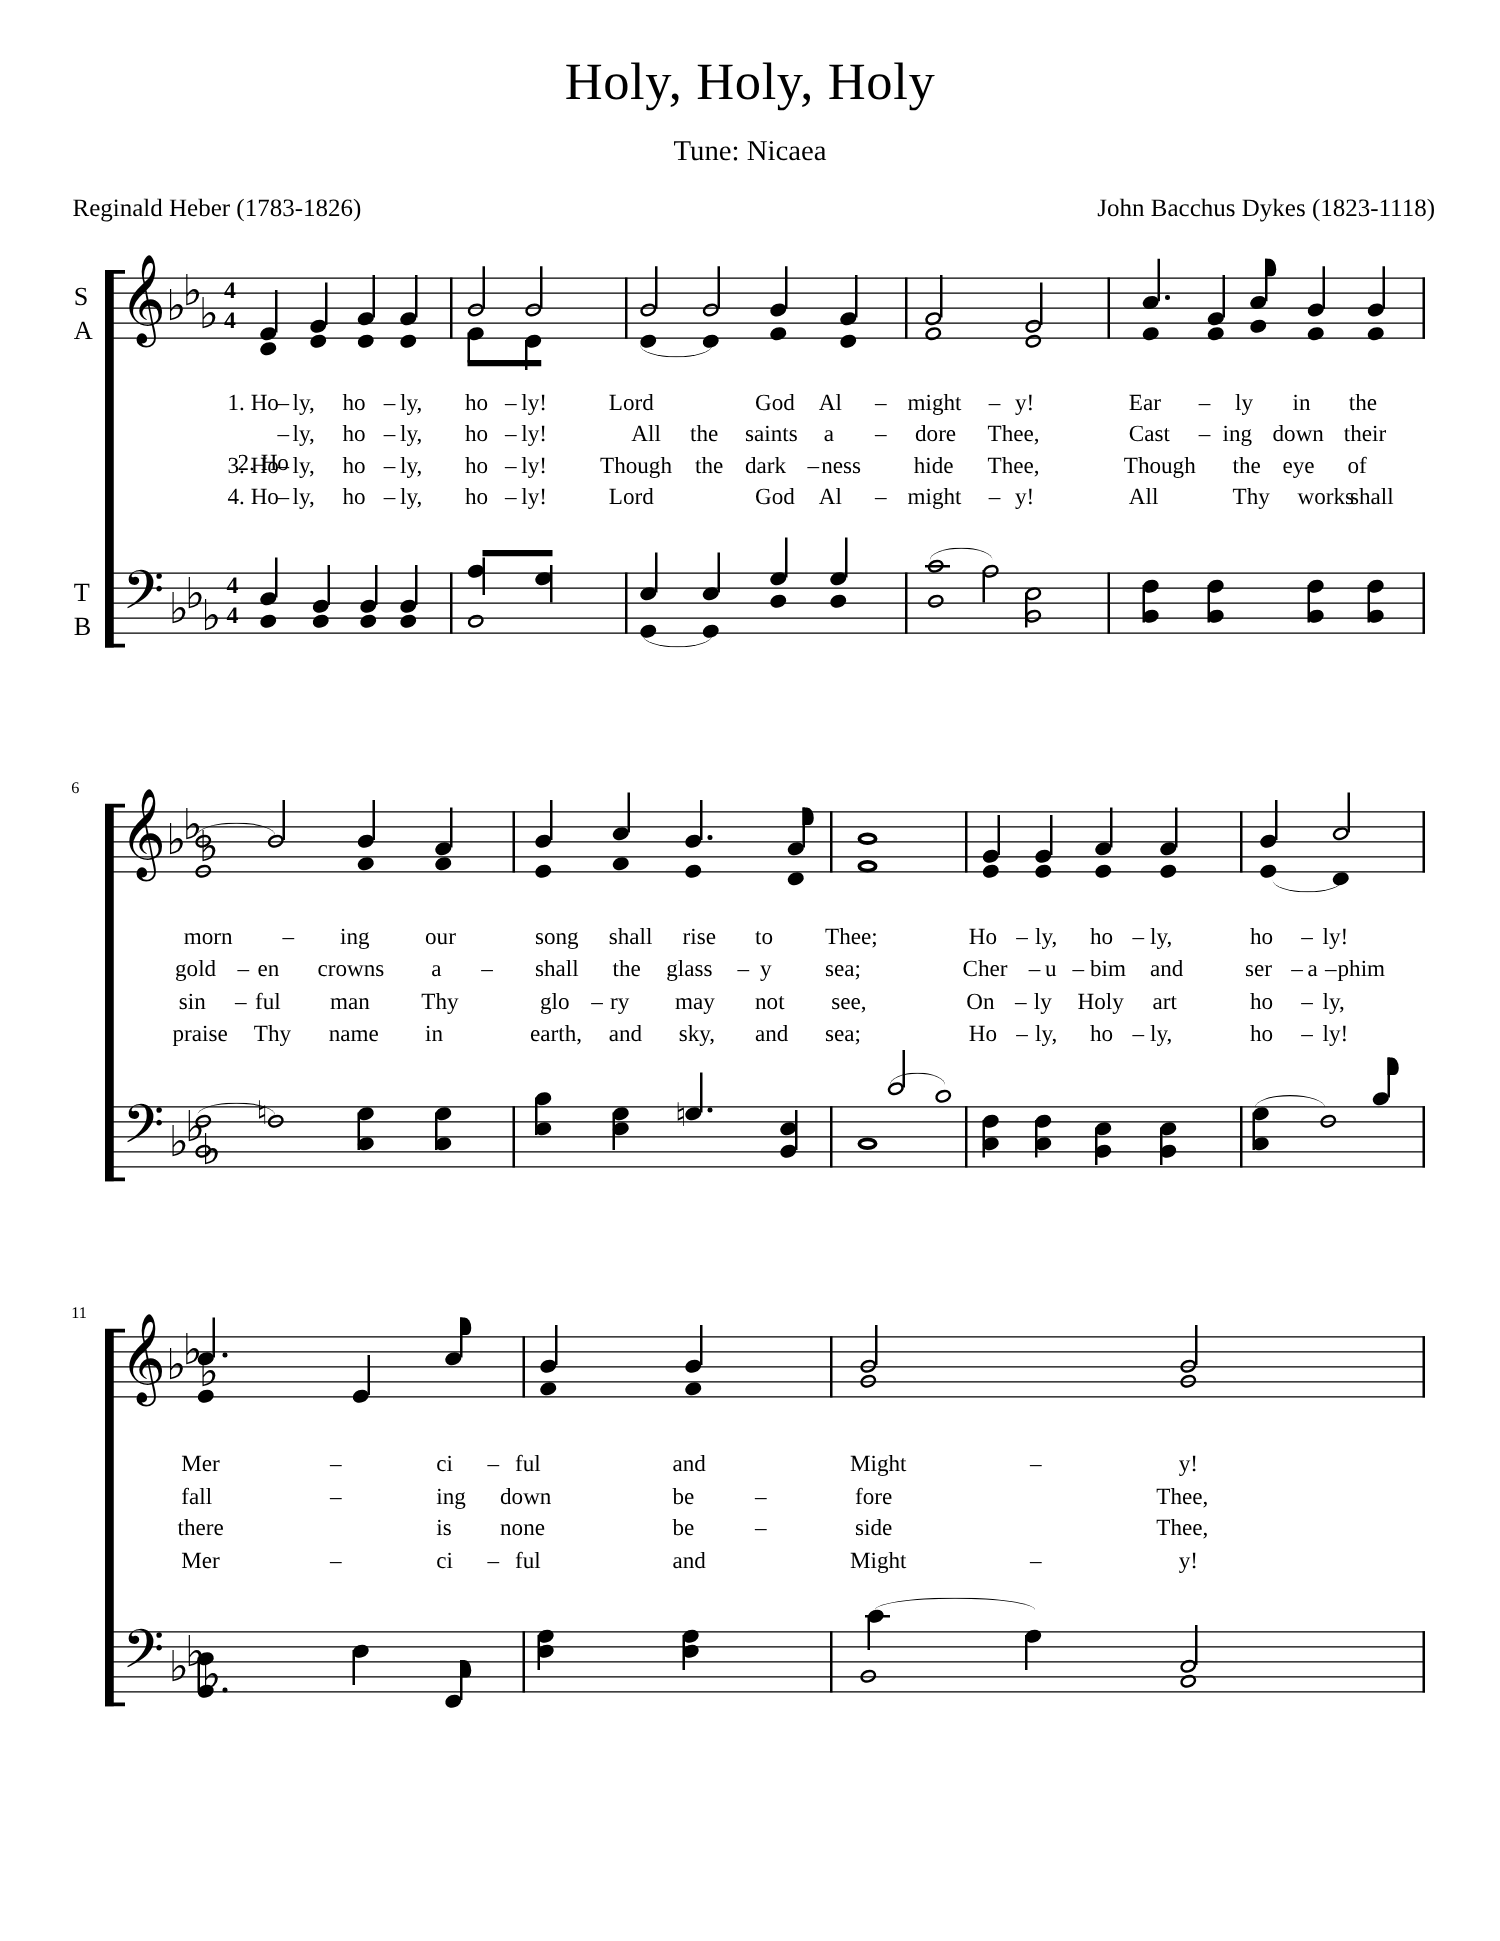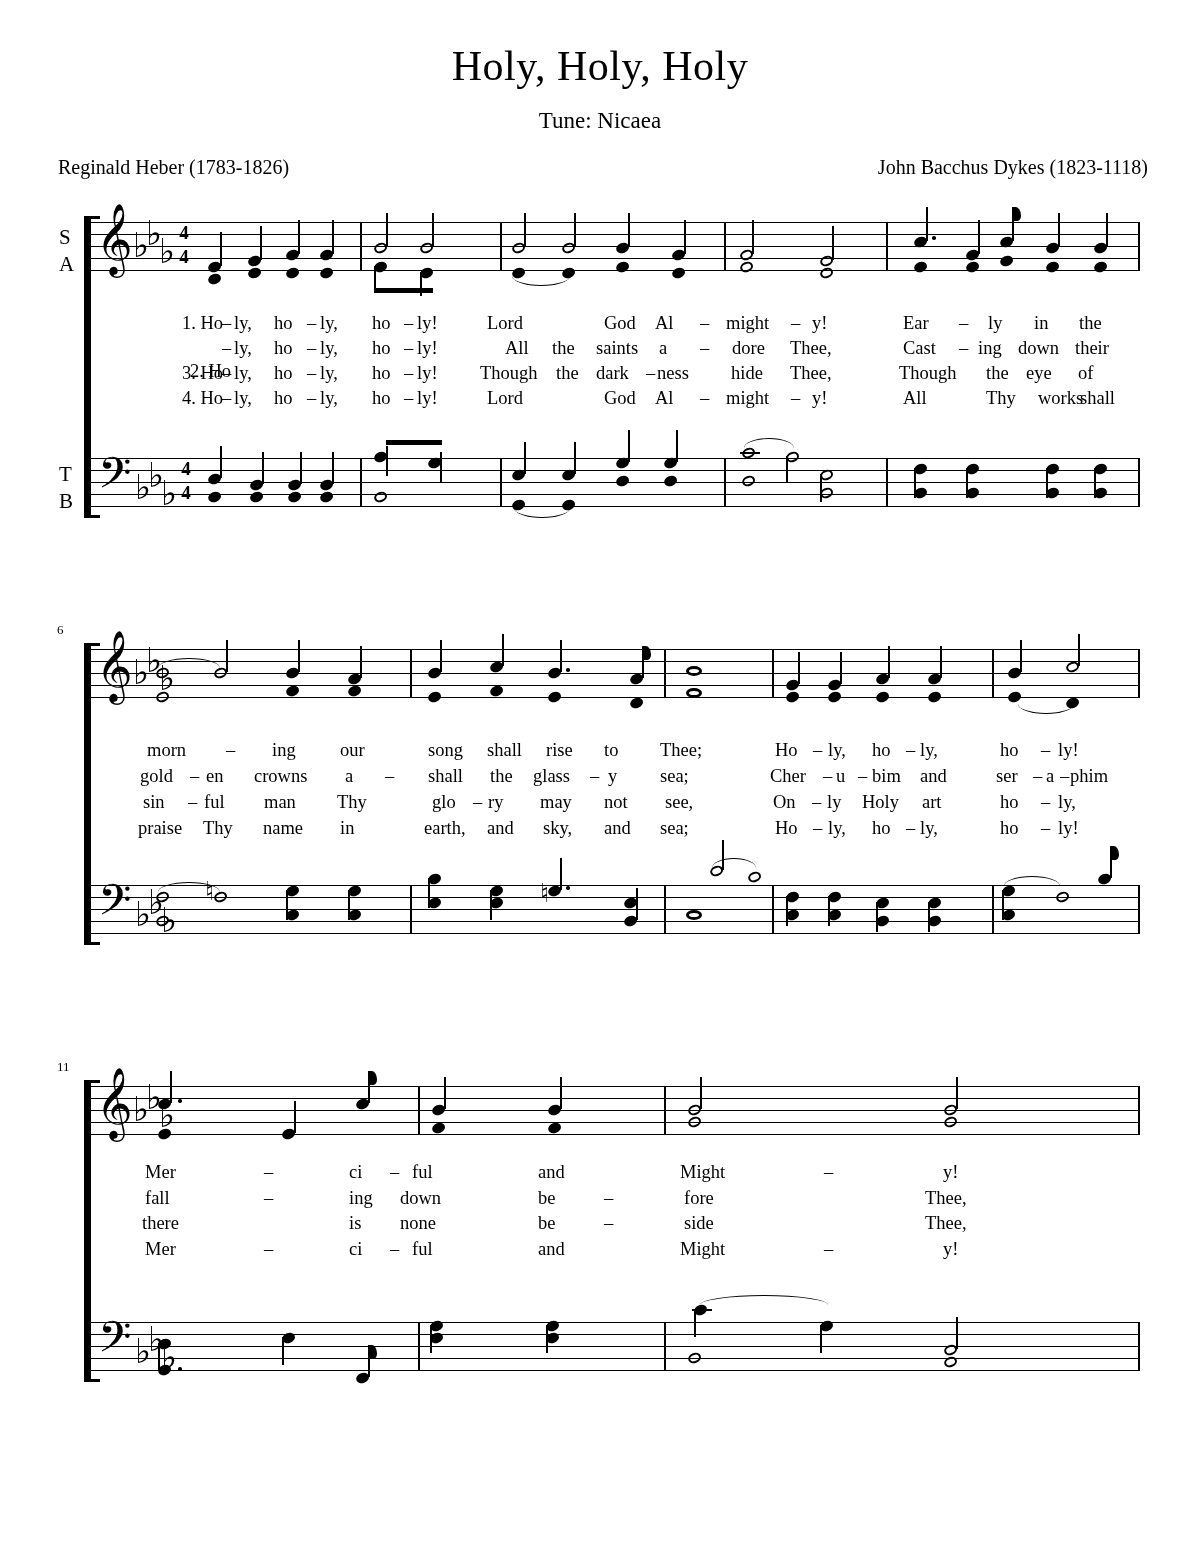--- a/index.html
+++ b/index.html
@@ -535,21 +535,21 @@
   <div class="note" style="left:1002px;top:886px;"></div>
   <div class="stem" style="left:1002px;top:890px;height:30px;"></div>
   <div class="slur" style="left:1004px;top:876px;width:56px;"></div>
   <div class="note" style="left:1002px;top:910px;"></div>
   <div class="note hollow" style="left:1056px;top:892px;"></div>
   <div class="note" style="left:1098px;top:874px;"></div>
   <div class="stem" style="left:1110px;top:846px;height:32px;"></div>
   <div class="flag" style="left:1110px;top:846px;"></div>
 </div>
 
-<div class="system" style="top:0;height:400px;margin-top:17px;">
+<div class="system" style="top:0;height:400px;">
   <div class="measure-num" style="left:57px;top:1042px;">11</div>
 
   <div class="brace" style="left:84px;top:1065px;height:300px;"></div>
   <div class="brace-cap" style="left:84px;top:1063px;"></div>
   <div class="brace-cap" style="left:84px;top:1362px;"></div>
 
   <div class="staff" style="top:1069px;">
     <div class="line"></div>
     <div class="line"></div>
     <div class="line"></div>

